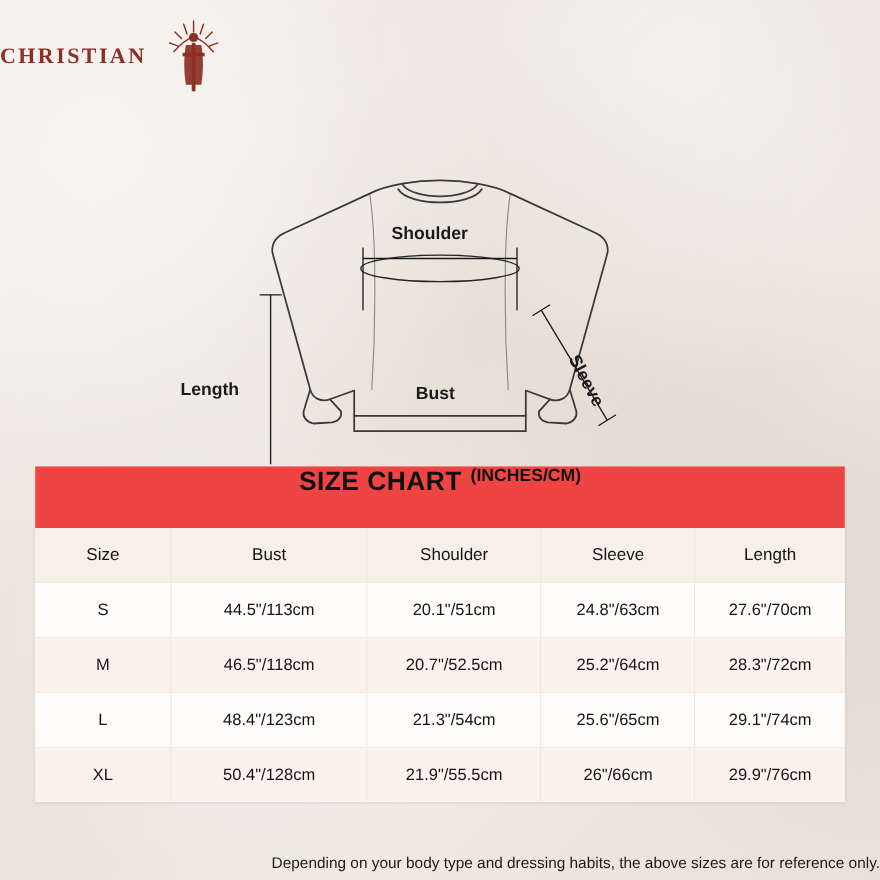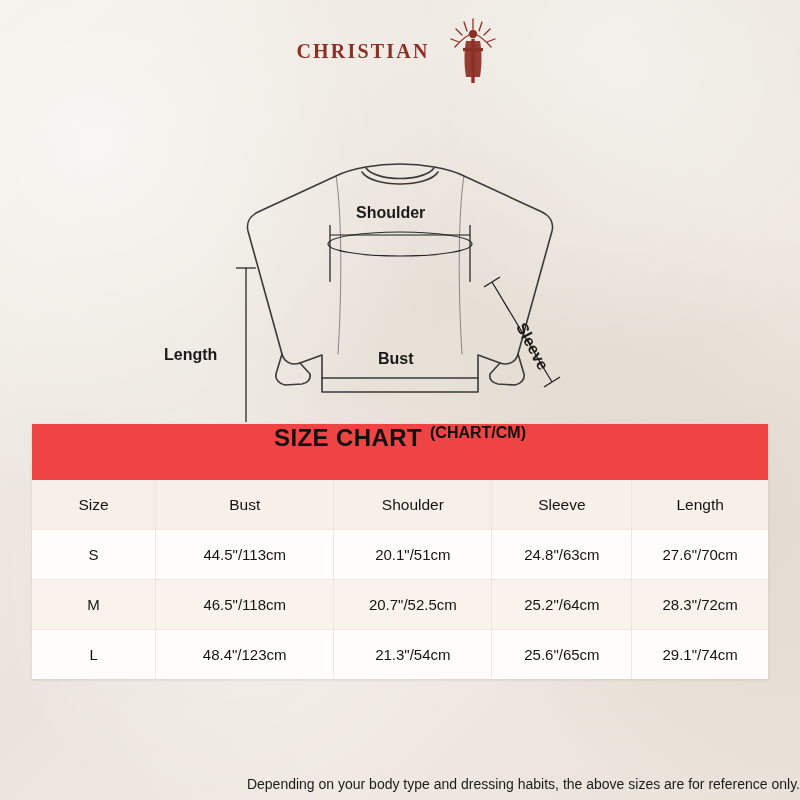--- a/index.html
+++ b/index.html
@@ -30,21 +30,20 @@
 
   
   .logo-wrap {
     position: absolute;
     top: 14px;
     left: 0;
     right: 0;
     height: 74px;
     display: flex;
     align-items: center;
-    justify-content: center;
     gap: 12px;
   }
   .logo-text {
     font-family: "Liberation Serif", serif;
     font-size: 20px;
     letter-spacing: 2.2px;
     color: #8c2f24;
     font-weight: 700;
   }
   .logo-mark {
@@ -234,21 +233,21 @@
 
   <div class="dlabel" id="label-shoulder">Shoulder</div>
   <div class="dlabel" id="label-length">Length</div>
   <div class="dlabel" id="label-bust">Bust</div>
   <div class="dlabel" id="label-sleeve">Sleeve</div>
 </div>
 
 <div class="chart-card">
   <div class="chart-title-row">
     <span class="chart-title">SIZE CHART</span>
-    <span class="chart-title-sub">(CHART/CM)</span>
+    <span class="chart-title-sub">(INCHES/CM)</span>
   </div>
 
   <table class="size-table">
     <colgroup>
       <col class="c1">
         <col class="c2">
         <col class="c3">
         <col class="c4">
         <col class="c5">
     </colgroup>
@@ -276,17 +275,24 @@
         <td>25.2"/64cm</td>
         <td>28.3"/72cm</td>
       </tr>
       <tr>
         <td>L</td>
         <td>48.4"/123cm</td>
         <td>21.3"/54cm</td>
         <td>25.6"/65cm</td>
         <td>29.1"/74cm</td>
       </tr>
+      <tr>
+        <td>XL</td>
+        <td>50.4"/128cm</td>
+        <td>21.9"/55.5cm</td>
+        <td>26"/66cm</td>
+        <td>29.9"/76cm</td>
+      </tr>
     </tbody>
   </table>
 </div>
 
 <div class="footnote">Depending on your body type and dressing habits, the above sizes are for reference only.</div>
 
 </body></html>

